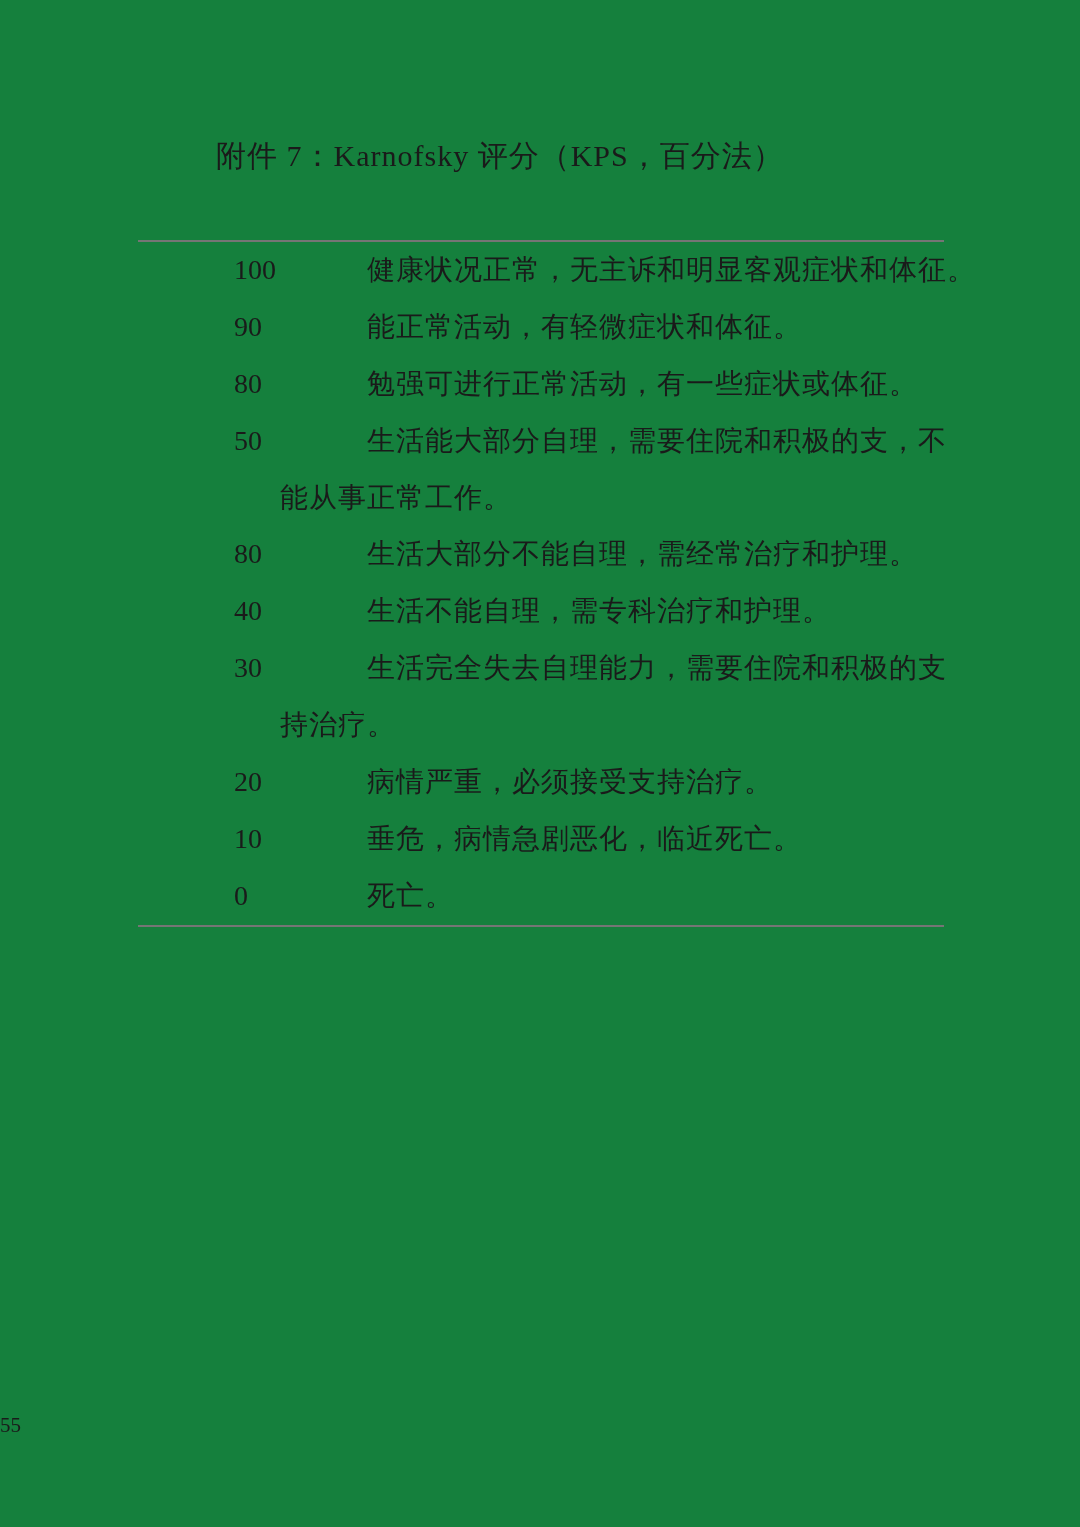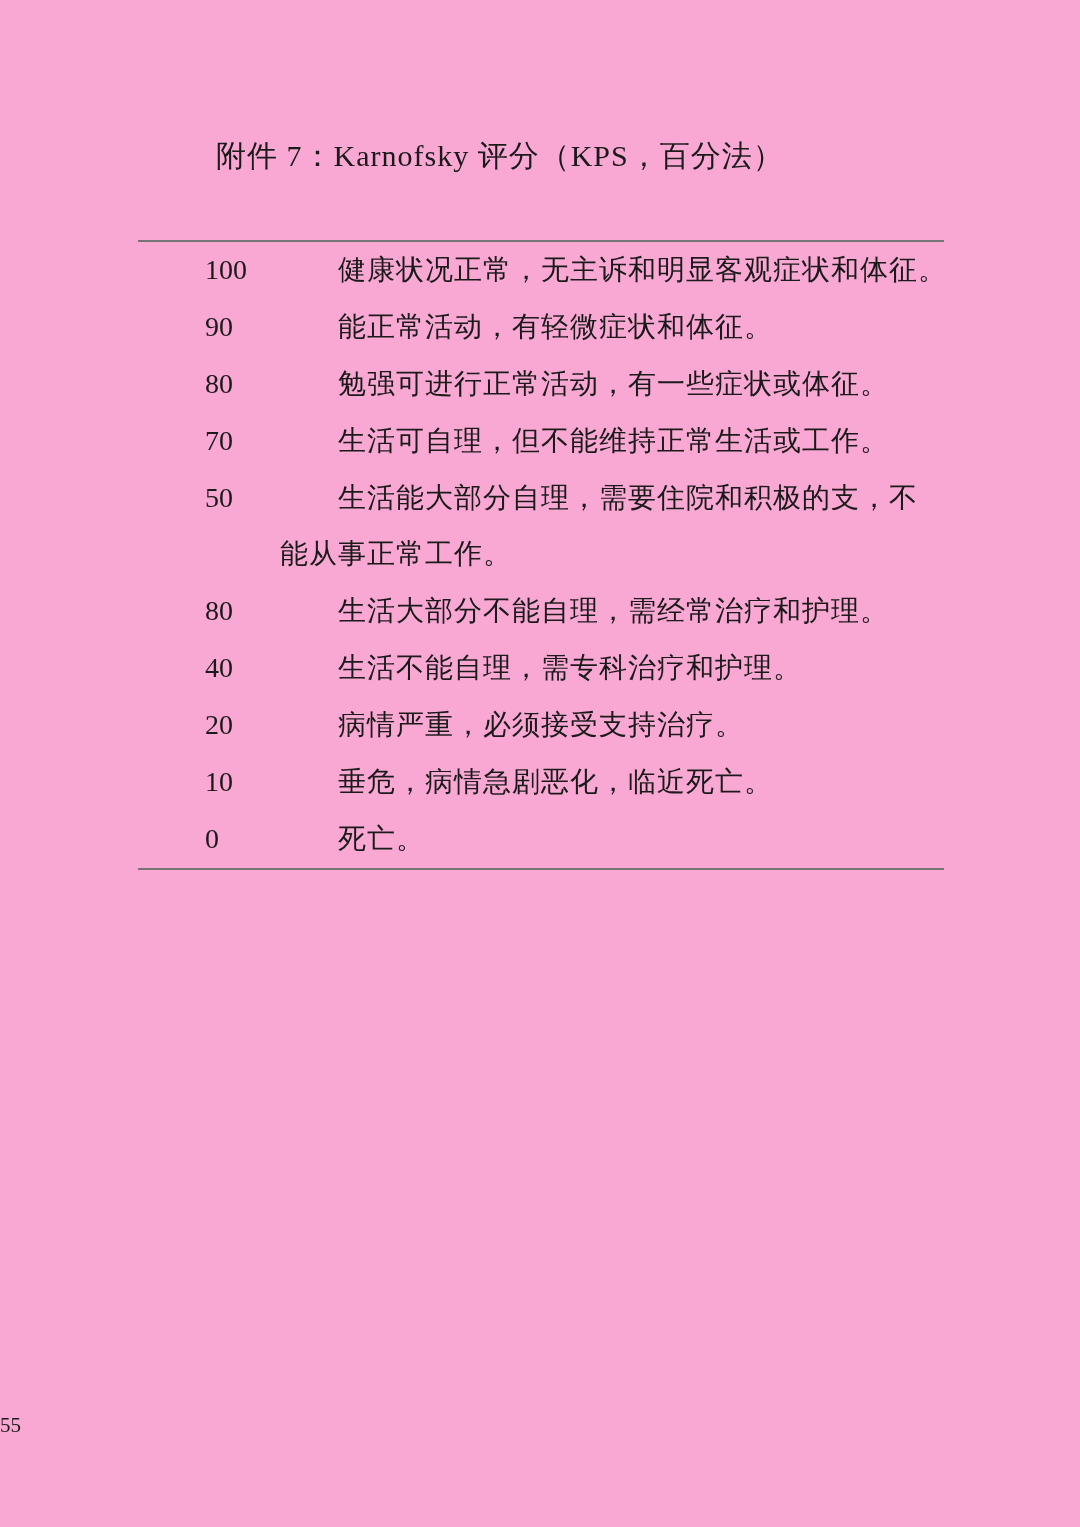--- a/index.html
+++ b/index.html
@@ -11,21 +11,21 @@
     width: 1080px;
     height: 1527px;
     position: relative;
     font-family: "Liberation Serif", "DejaVu Serif", serif;
     color: #1a1a1a;
     overflow: hidden;
   }
   .page {
     position: absolute;
     inset: 0;
-    background: #f9a8d4;
+    background: #15803d;
   }
   .doc-title {
     position: absolute;
     left: 216px;
     top: 134px;
     font-size: 30px;
     line-height: 44px;
     font-weight: normal;
     letter-spacing: 1px;
     margin: 0;
@@ -43,21 +43,21 @@
   }
   .kps-line {
     height: 56.9px;
     line-height: 56.9px;
     font-size: 28px;
     letter-spacing: 1px;
     white-space: nowrap;
   }
   .score {
     display: inline-block;
-    margin-left: 67px;
+    margin-left: 96px;
     width: 133px;
     letter-spacing: 0;
   }
   .cont {
     padding-left: 142px;
   }
   .page-number {
     position: absolute;
     left: 0;
     top: 1410px;
@@ -82,38 +82,37 @@
   </div>
 
   <div>
     <div class="kps-line"><span class="score">90</span><span>能正常活动，有轻微症状和体征。</span></div>
   </div>
 
   <div>
     <div class="kps-line"><span class="score">80</span><span>勉强可进行正常活动，有一些症状或体征。</span></div>
   </div>
 
-  <div>
-    <div class="kps-line"><span class="score">70</span><span>生活可自理，但不能维持正常生活或工作。</span></div>
-  </div>
 
   <div>
     <div class="kps-line"><span class="score">50</span><span>生活能大部分自理，需要住院和积极的支，不</span></div>
   <div class="kps-line cont">能从事正常工作。</div>
         </div>
 
   <div>
     <div class="kps-line"><span class="score">80</span><span>生活大部分不能自理，需经常治疗和护理。</span></div>
   </div>
 
   <div>
     <div class="kps-line"><span class="score">40</span><span>生活不能自理，需专科治疗和护理。</span></div>
   </div>
 
   <div>
+    <div class="kps-line"><span class="score">30</span><span>生活完全失去自理能力，需要住院和积极的支</span></div>
+  <div class="kps-line cont">持治疗。</div>
         </div>
 
   <div>
     <div class="kps-line"><span class="score">20</span><span>病情严重，必须接受支持治疗。</span></div>
   </div>
 
   <div>
     <div class="kps-line"><span class="score">10</span><span>垂危，病情急剧恶化，临近死亡。</span></div>
   </div>
 

